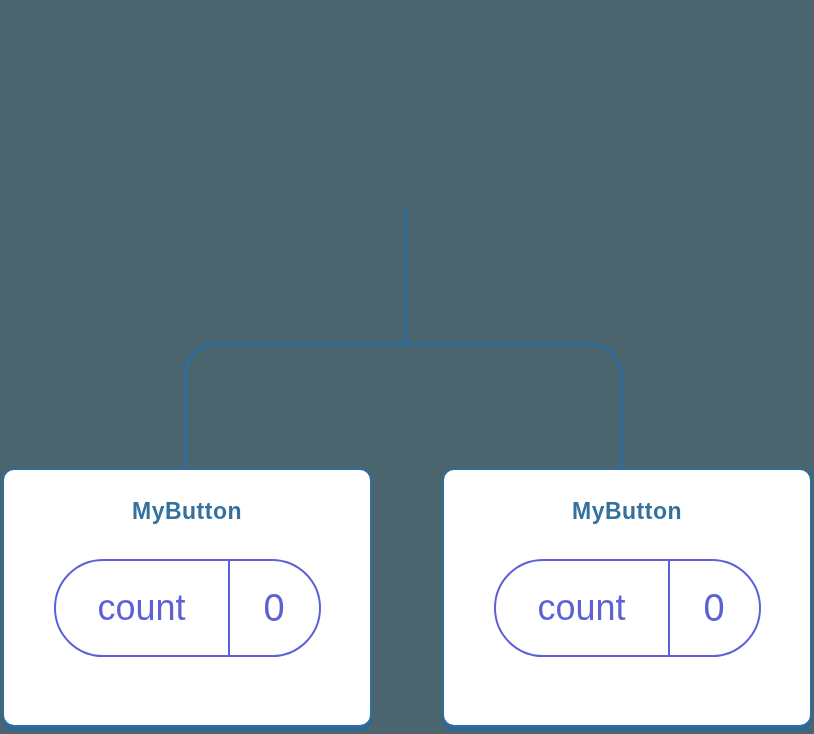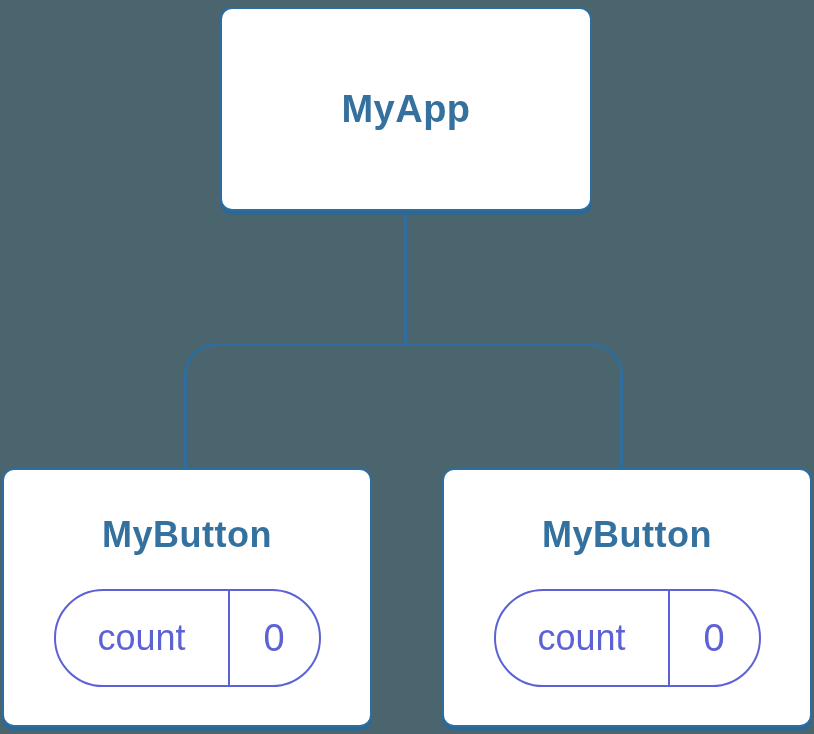--- a/index.html
+++ b/index.html
@@ -45,22 +45,22 @@
   .node-button.pos-left  { left: 2px; }
   .node-button.pos-right { left: 442px; }
   .node-label {
     color: var(--label-blue, #35719f);
     font-size: 38px;
     font-weight: 600;
     letter-spacing: 0.5px;
     line-height: 1;
   }
   .node-button .node-label {
-    font-size: 36px;
-    margin-top: 47px;
+    font-size: 23px;
+    margin-top: 30px;
   }
   
   .stem {
     position: absolute;
     left: 404px;
     top: 208px;
     width: 3px;
     height: 137px;
     background: var(--stroke-blue, #2e6d9e);
     z-index: 1;
@@ -111,23 +111,20 @@
   }
 </style>
 </head>
 <body>
 
 <div class="canvas">
 
   <div class="stem"></div>
   <div class="bracket"></div>
 
-  <div class="node node-app">
-    <div class="node-label">MyApp</div>
-  </div>
 
   <div class="node node-button pos-left">
     <div class="node-label">MyButton</div>
     <div class="state-pill">
       <div class="pill-key">count</div>
       <div class="pill-value">0</div>
     </div>
   </div>
 
   <div class="node node-button pos-right">

